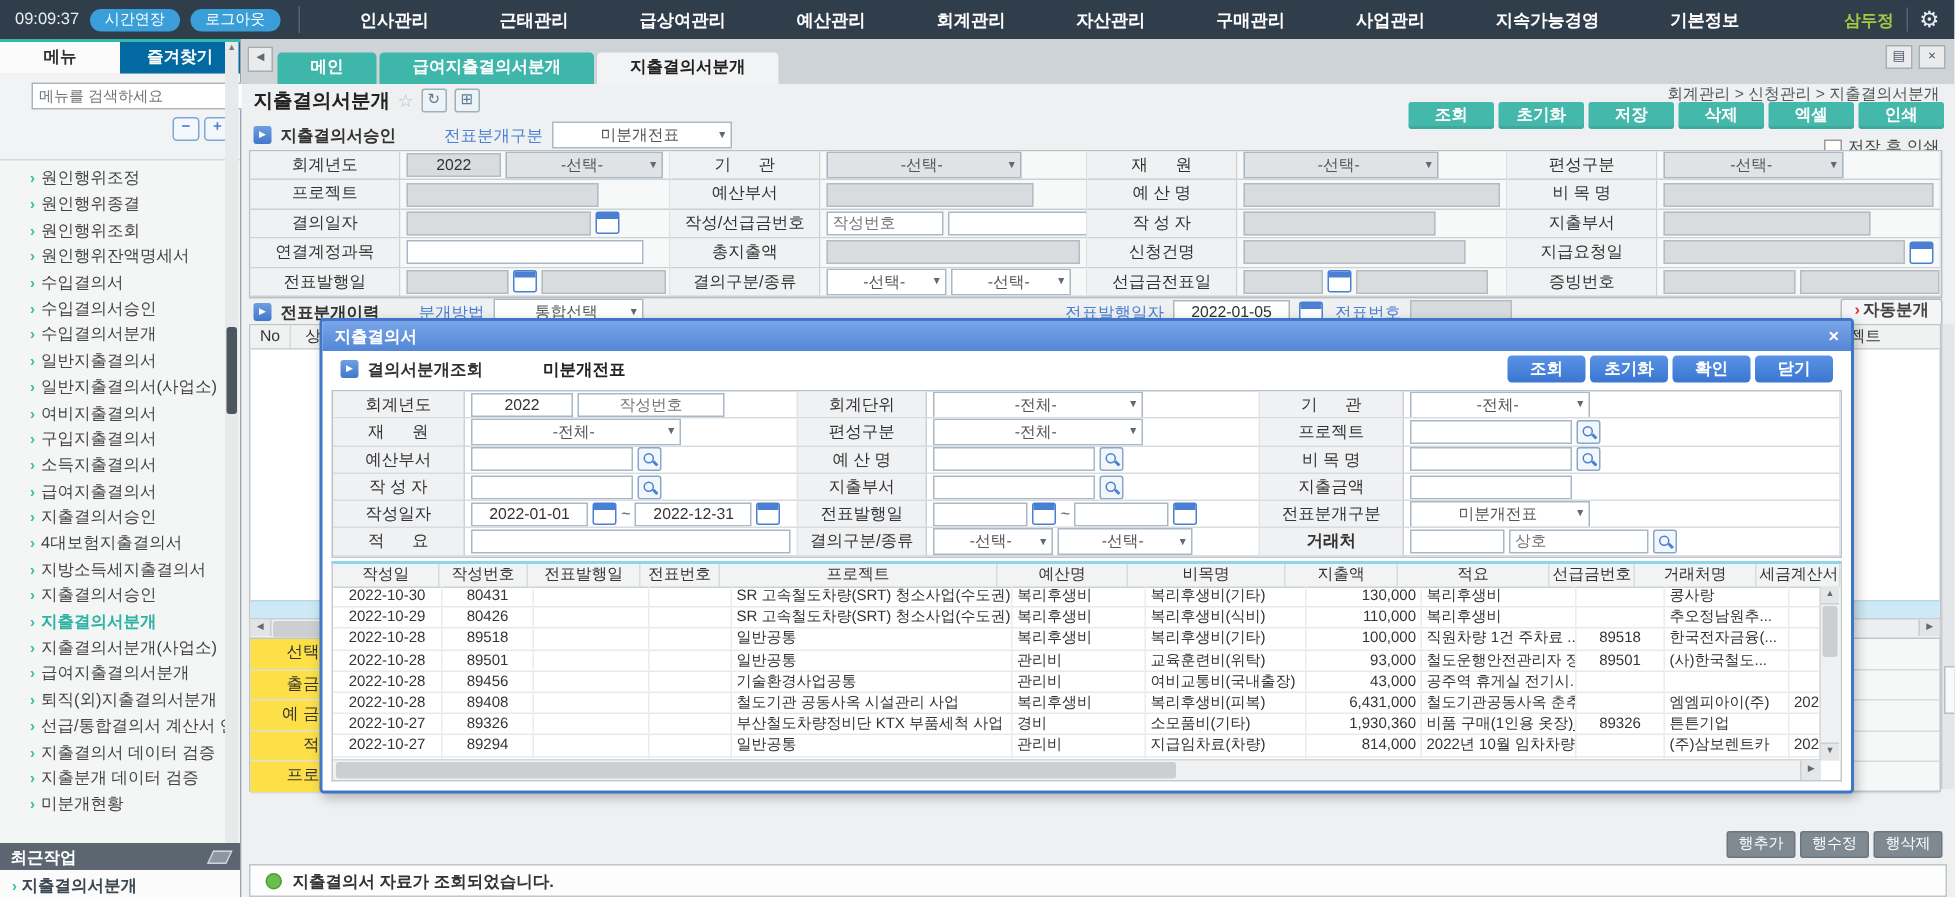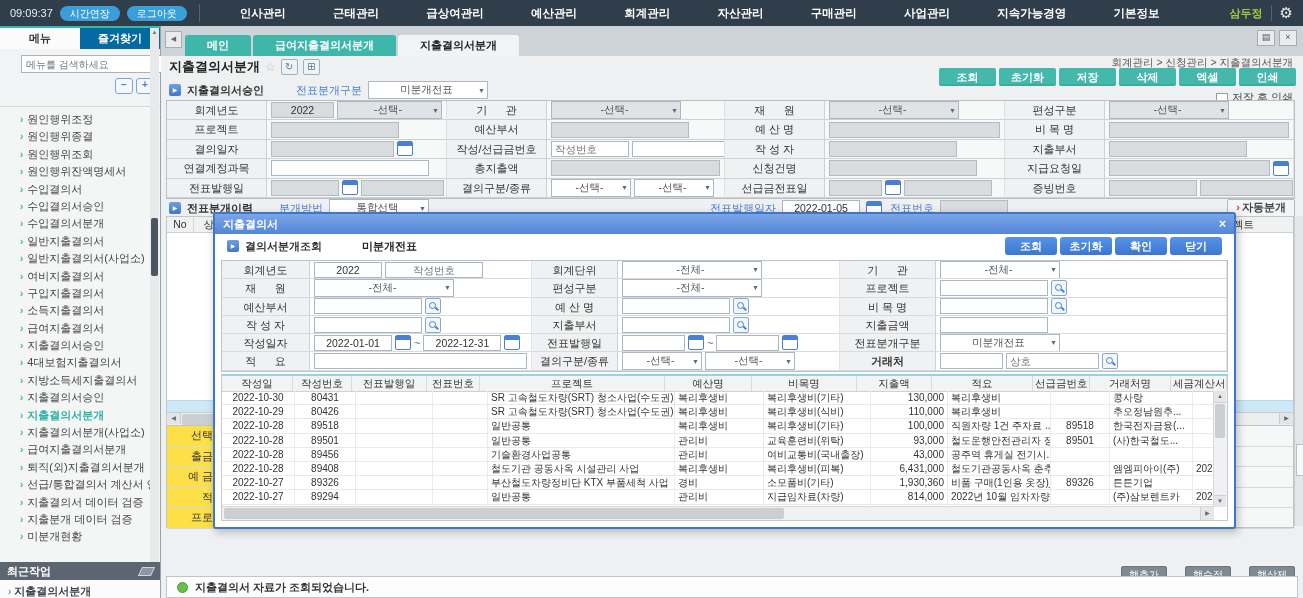--- a/index.html
+++ b/index.html
@@ -126,21 +126,21 @@
   .bgform{position:absolute;left:5px;right:9px;top:399px;height:101px;border:1px solid #c0c5c9;
           background:#f6f7f7}
   .bgrow{display:flex;height:19.5px;border-bottom:1px solid #d7dadc}
   .bglab{width:46px;background:#fde047;border-right:2px solid #000000;text-align:right;
          padding-right:2px;line-height:19px;white-space:pre;overflow:hidden}
   .bgfield{flex:1}
   .mvscroll{position:absolute;right:0;top:190px;width:8px;height:310px;background:#e4e7e9;
             border-left:1px solid #c9ccd0}
   .mvthumb{position:absolute;left:1px;top:228px;width:6px;height:30px;background:#f8f9f9;border:1px solid #b9bec2}
   
-  .rowbtns{position:absolute;right:8px;top:540px;display:flex;gap:18px}
+  .rowbtns{position:absolute;right:8px;top:528px;display:flex;gap:3px}
   .rbtn{height:16px;background:#7e8991;color:#fff;font-size:10px;padding:0 7px;line-height:16px;
         border-radius:2px;cursor:pointer;border:1px solid #6c767e}
   .statusbar{position:absolute;left:5px;right:5px;top:550px;height:20px;background:#fdfdfd;
              border:1px solid #c0c5c9;display:flex;align-items:center;gap:7px;padding-left:10px}
   .gdot{width:9px;height:9px;border-radius:50%;background:#6abf4b;border:1px solid #4f9b38}
   .stext{font-weight:bold;color:#333}
   
   .modal{position:absolute;left:213px;top:212px;width:1019px;height:313px;z-index:10;
          border:2px solid #3f76c8;border-radius:3px;background:#fff;box-shadow:2px 3px 8px rgba(0,0,0,.25)}
   .mtitle{height:20px;background:linear-gradient(#7aa5e8,#5386d6);color:#fff;font-weight:bold;

